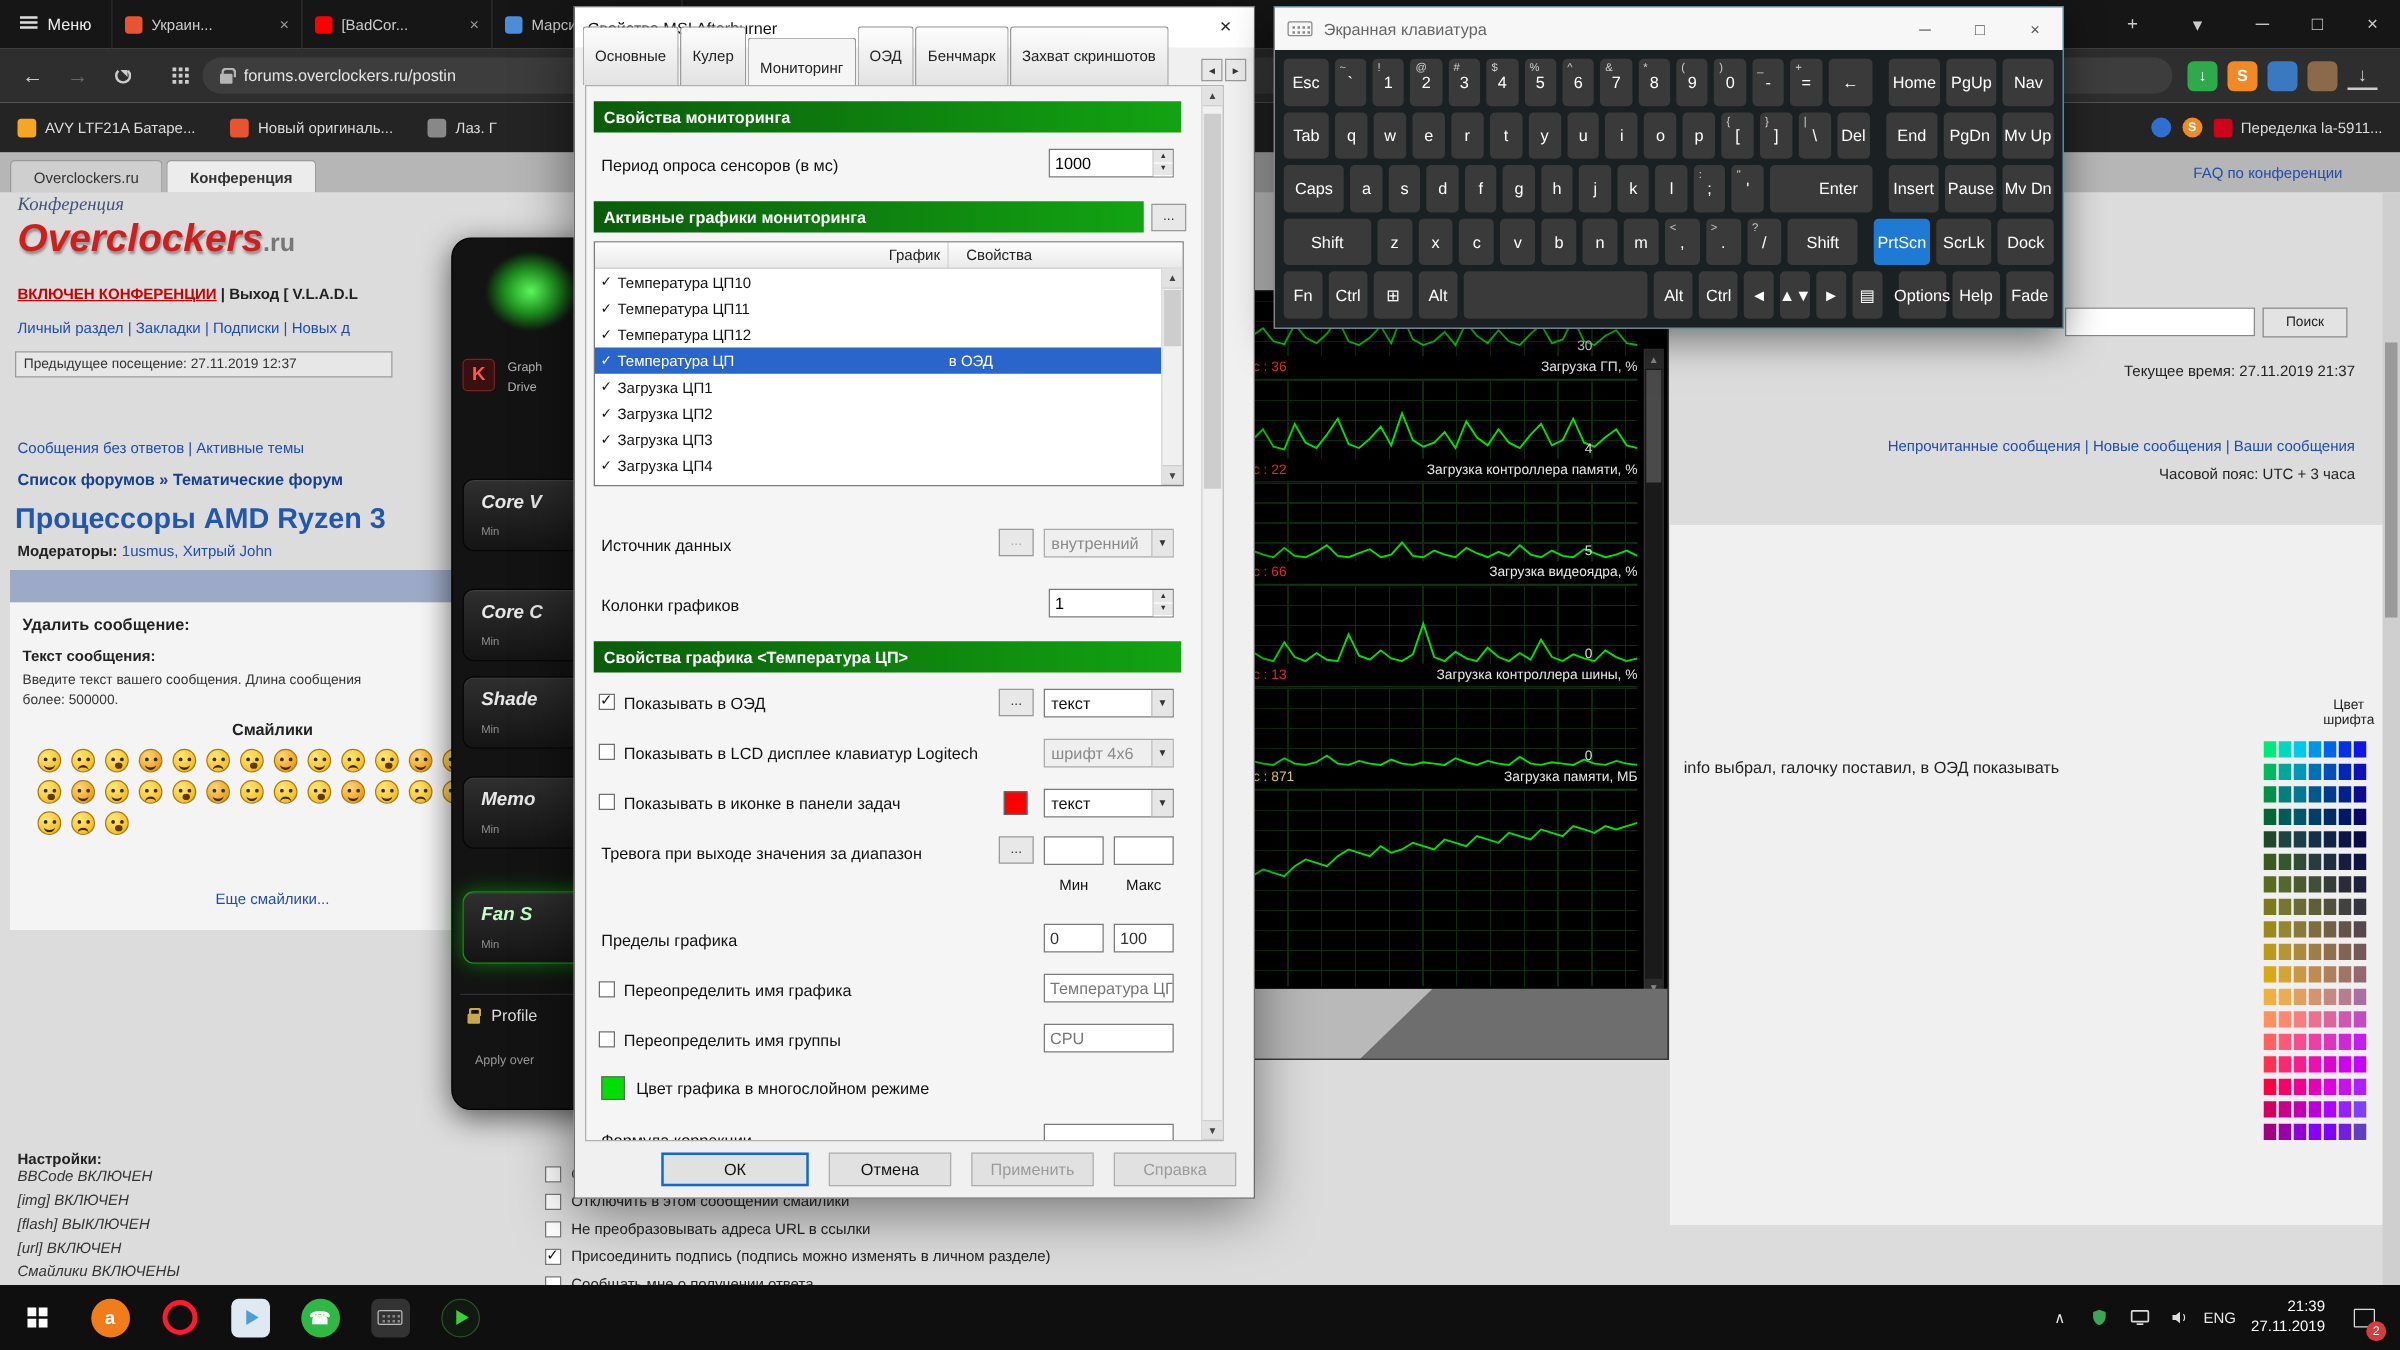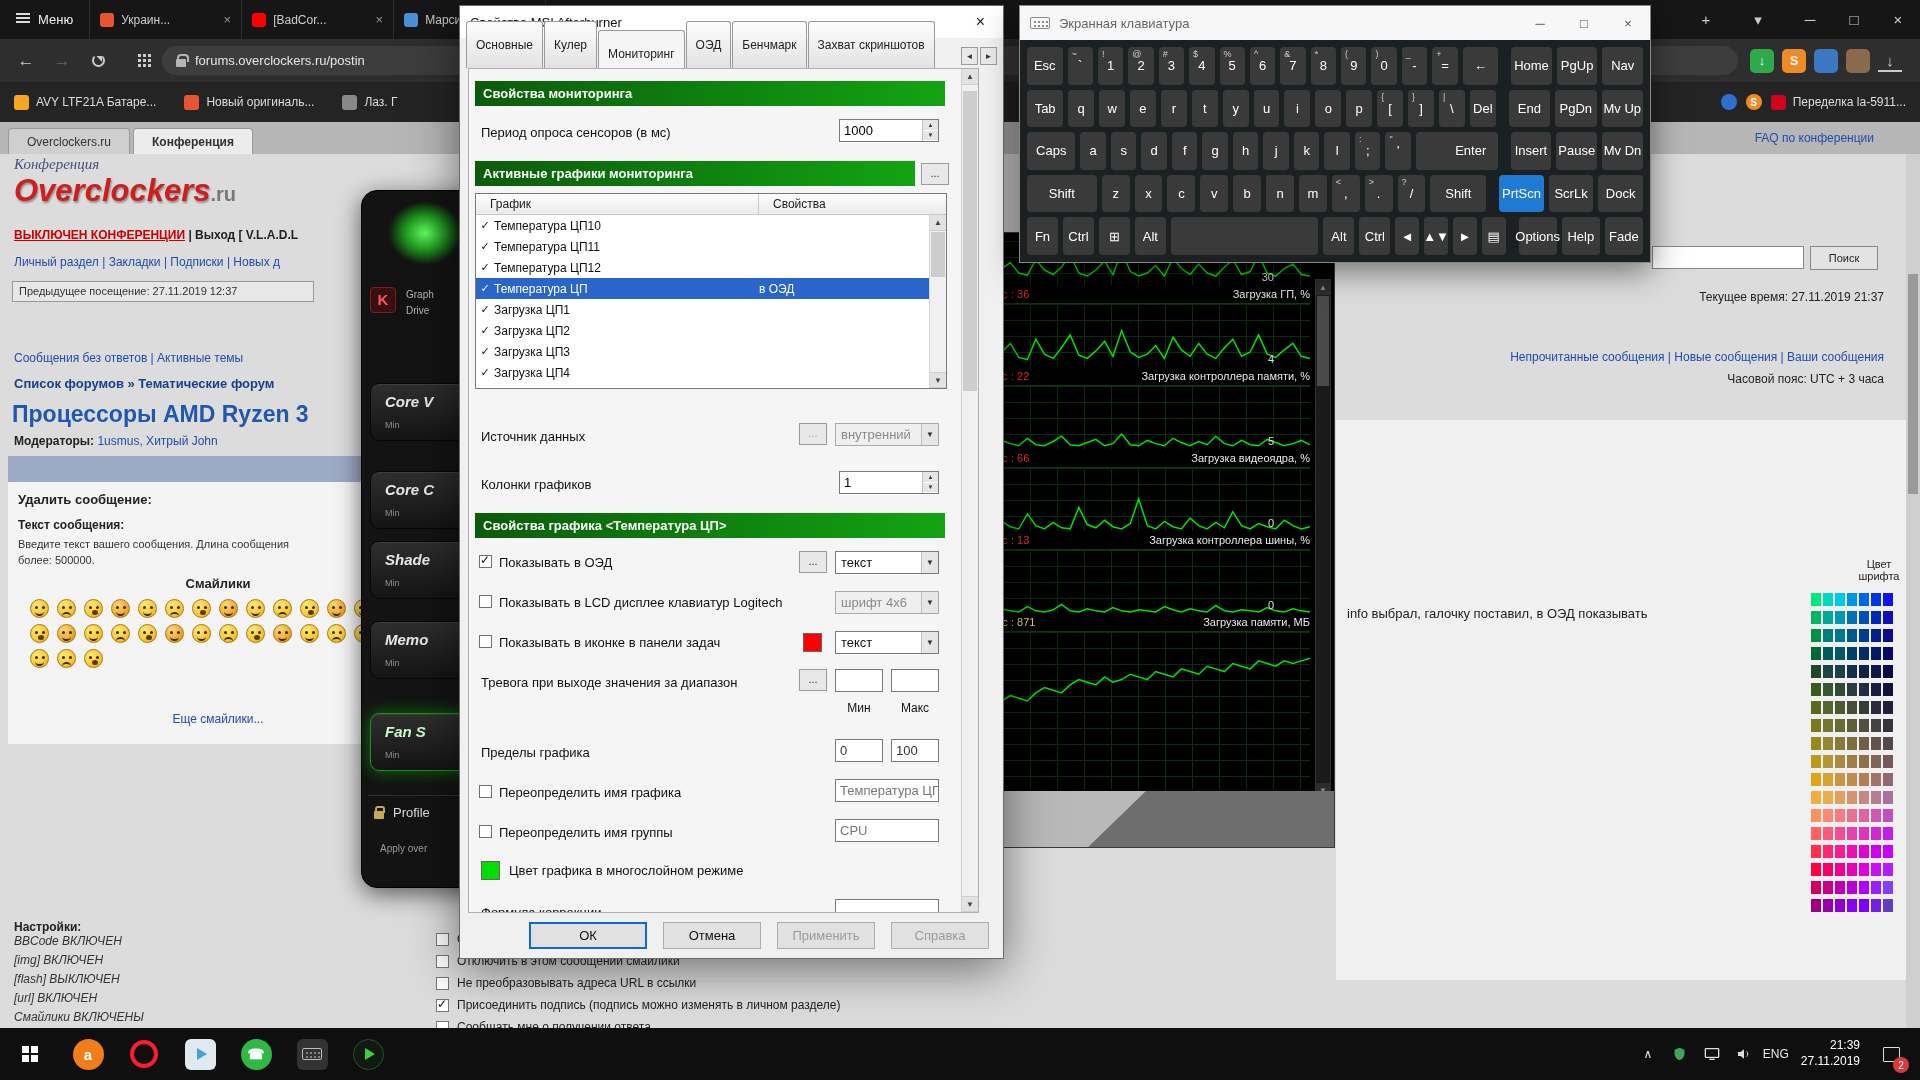--- a/index.html
+++ b/index.html
@@ -113,21 +113,21 @@
 .combo.dis{background:#efefef;color:#8a8a8a;border-color:#aaa;}
 .btn3{position:absolute;width:28px;height:22px;border:1px solid #9a9a9a;background:#e8e8e8;font-size:11px;text-align:center;line-height:18px;color:#333;}
 .btn3.dis{color:#aaa;}
 .dcheck{position:absolute;width:13px;height:13px;background:#fff;border:1px solid #707070;}
 .dcheck.checked::after{content:"✓";position:absolute;left:0;top:-3px;font-size:12px;color:#111;}
 .dinput{position:absolute;height:23px;border:1px solid #7a7a7a;background:#fff;font-size:13px;padding:3px 4px;color:#333;white-space:nowrap;overflow:hidden;}
 .swatch{position:absolute;width:19px;height:19px;border:1px solid #666;}
 #dlg-list{position:absolute;left:6px;top:124px;width:472px;height:196px;border:1px solid #7a7a7a;background:#fff;overflow:hidden;}
 .lhead{display:flex;height:21px;font-size:12px;color:#222;}
 .lhead span{border-right:1px solid #c8c8c8;border-bottom:1px solid #c8c8c8;padding:3px 6px 0 14px;background:linear-gradient(#fdfdfd,#eaeaea);}
-.lh1{width:283px;}
+.lh1{width:283px;text-align:right;}
 .lh2{flex:1;border-right:none!important;}
 #dlg-list-body{position:absolute;left:0;top:21px;right:17px;bottom:0;overflow:hidden;}
 .lrow{display:flex;height:21px;font-size:12px;color:#111;align-items:center;}
 .lck{width:18px;text-align:center;font-size:11px;flex:none;}
 .lnm{width:265px;flex:none;}
 .lpr{flex:1;}
 .lrow.sel{background:#2a65cc;color:#fff;}
 .lscroll{position:absolute;right:0;top:21px;width:17px;bottom:0;background:#f0f0f0;border-left:1px solid #d5d5d5;font-size:8px;color:#444;}
 .lscroll .ar{height:16px;background:#e2e2e2;text-align:center;line-height:16px;border-bottom:1px solid #cfcfcf;}
 .lthumb{position:absolute;left:1px;right:1px;top:17px;height:45px;background:#cdcdcd;}
@@ -262,21 +262,21 @@
   </div>
 
   <div id="page">
     <div class="pabs" style="left:14px;top:2px">
       <div style="font-family:'Liberation Serif',serif;font-style:italic;font-size:15px;color:#44527a">Конференция</div>
       <div>
         <span style="font-size:31px;font-weight:bold;font-style:italic;color:#cf1e1e;text-shadow:1px 2px 2px rgba(0,0,0,.35)">Overclockers</span><span style="font-size:20px;color:#777;font-weight:bold">.ru</span>
       </div>
     </div>
     <div class="pabs" style="left:14px;top:74px;font-size:12px">
-      <span style="color:#c00;font-weight:bold;text-decoration:underline">ВЫКЛЮЧЕН КОНФЕРЕНЦИИ</span><span style="color:#222;font-weight:bold"> | Выход [ V.L.A.D.L</span>
+      <span style="color:#c00;font-weight:bold;text-decoration:underline">ВКЛЮЧЕН КОНФЕРЕНЦИИ</span><span style="color:#222;font-weight:bold"> | Выход [ V.L.A.D.L</span>
     </div>
     <div class="pabs link" style="left:14px;top:101px;font-size:12px">Личный раздел | Закладки | Подписки | Новых д</div>
     <div class="pabs" style="left:12px;top:127px;width:302px;height:21px;background:#e7e7e7;border:1px solid #999;font-size:11px;color:#333;padding:3px 6px">Предыдущее посещение: 27.11.2019 12:37</div>
     <div class="pabs" style="right:116px;top:92px;width:152px;height:23px;background:#fff;border:1px solid #888"></div>
     <div class="pabs" style="right:42px;top:92px;width:68px;height:24px;background:#e3e3e3;border:1px solid #888;font-size:11px;text-align:center;line-height:22px;color:#222">Поиск</div>
     <div class="pabs" style="right:36px;top:136px;font-size:12px;color:#222">Текущее время: 27.11.2019 21:37</div>
     <div class="pabs link" style="right:36px;top:196px;font-size:12px">Непрочитанные сообщения | Новые сообщения | Ваши сообщения</div>
     <div class="pabs" style="right:36px;top:218px;font-size:12px;color:#222">Часовой пояс: UTC + 3 часа</div>
     <div class="pabs link" style="left:14px;top:197px;font-size:12px">Сообщения без ответов | Активные темы</div>
     <div class="pabs" style="left:14px;top:222px;font-size:13px;font-weight:bold;color:#16418c">Список форумов » Тематические форум</div>

